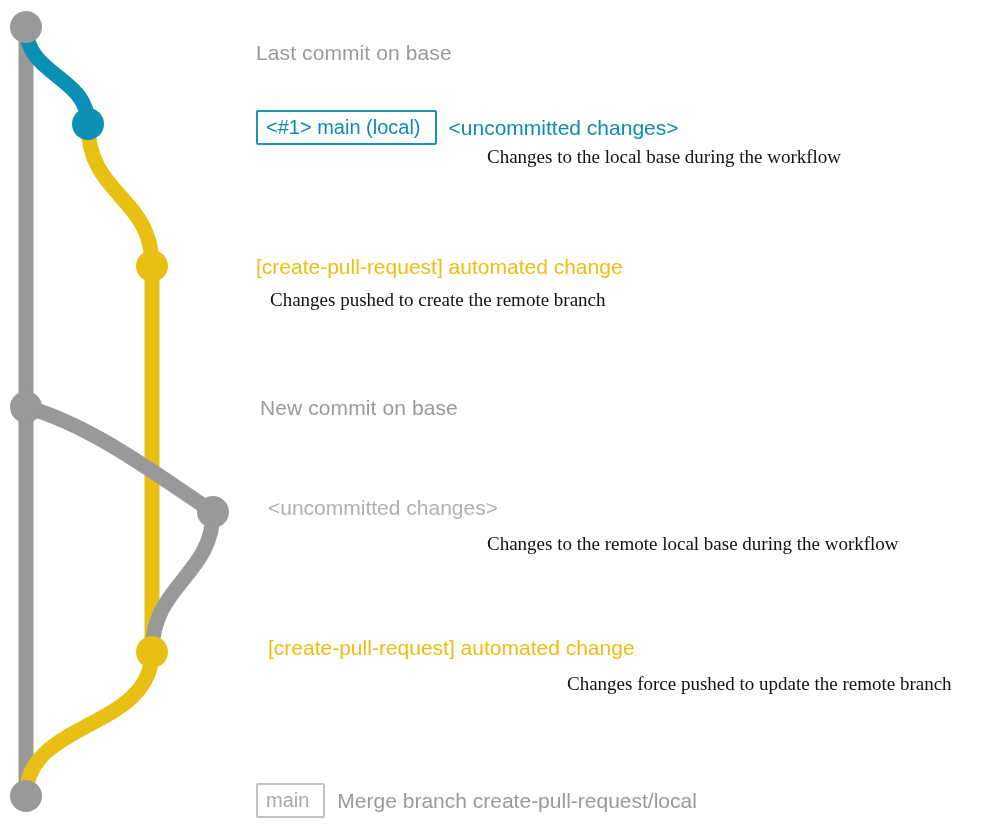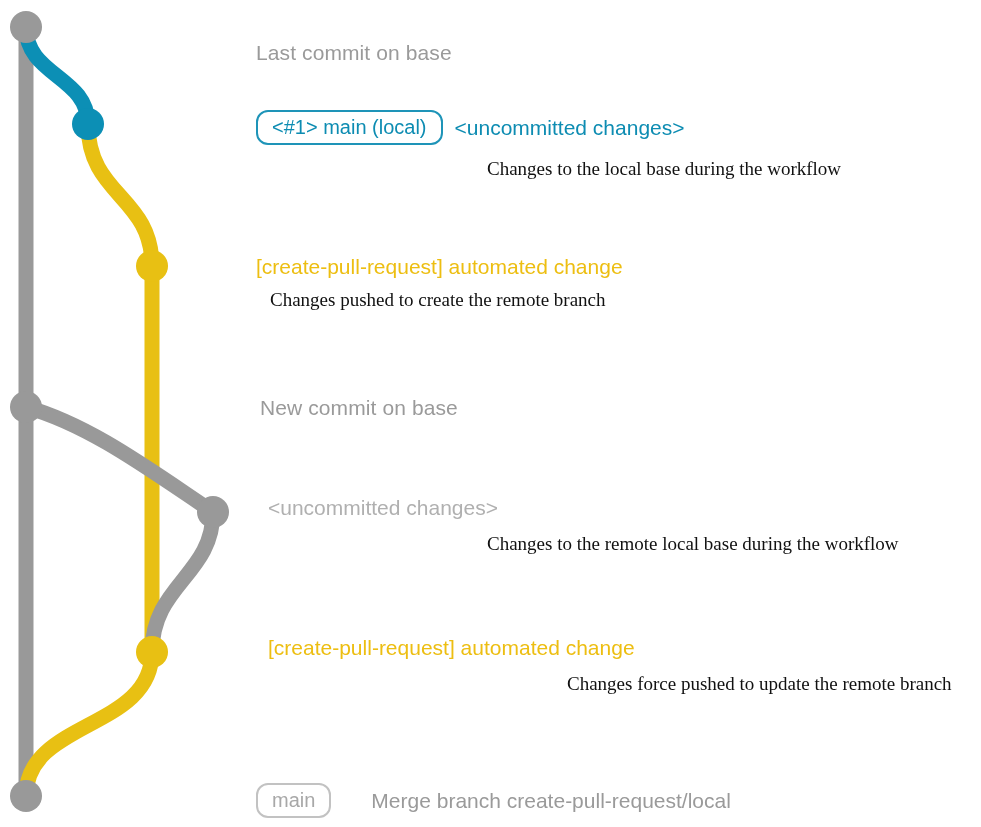--- a/index.html
+++ b/index.html
@@ -37,22 +37,22 @@
     font-size: 21px;
     letter-spacing: 0.1px;
     color: #9a9a9a;
   }
 
   
   .badge {
     display: inline-block;
     box-sizing: border-box;
     border: 2px solid currentColor;
-    border-radius: 12px;
-    padding: 5px 14px 6px 14px;
+    border-radius: 2px;
+    padding: 5px 14px 6px 8px;
     font-size: 20px;
     line-height: 1;
     background: #ffffff;
     font-weight: 400;
   }
   .badge.blue    { color: #0d8cb2; border-color: #1e94b8; }
   .badge.grey    { color: #a3a3a3; border-color: #bdbdbd; }
   .badge.yellow  { color: #edc024; border-color: #f0c53a; }
   .badge.grey-dim{ color: #a8a8a8; border-color: #c2c2c2; }
 
@@ -113,35 +113,35 @@
 </svg>
 
 <div class="row" style="left:256px; top:13px;margin-top:28px;">
   <span class="commit-title">Last commit on base</span>
 </div>
 
 <div class="row" style="left:256px; top:110px;">
   <span class="badge blue">&lt;#1&gt; main (local)</span>
   <span class="msg blue">&lt;uncommitted changes&gt;</span>
 </div>
-<div class="desc" style="left:487px; top:158px;text-align:center;">Changes to the local base during the workflow</div>
+<div class="desc" style="left:487px; top:146px;text-align:center;">Changes to the local base during the workflow</div>
 
 <div class="msg-alone" style="left:256px; top:255px;">[create-pull-request] automated change</div>
 <div class="desc" style="left:270px; top:289px;">Changes pushed to create the remote branch</div>
 
 <div class="row" style="left:260px; top:396px;">
   <span class="commit-title">New commit on base</span>
 </div>
 
 <div class="row" style="left:256px; top:497px;">
   <span class="msg grey">&lt;uncommitted changes&gt;</span>
 </div>
 <div class="desc" style="left:487px; top:533px;">Changes to the remote local base during the workflow</div>
 
 <div class="row" style="left:256px; top:637px;">
   <span class="msg yellow">[create-pull-request] automated change</span>
 </div>
 <div class="desc" style="left:567px; top:673px;">Changes force pushed to update the remote branch</div>
 
-<div class="row" style="left:256px; top:783px;gap:28px;">
+<div class="row" style="left:256px; top:783px;">
   <span class="badge grey-dim">main</span>
   <span class="msg grey2">Merge branch create-pull-request/local</span>
 </div>
 
 </body></html>

